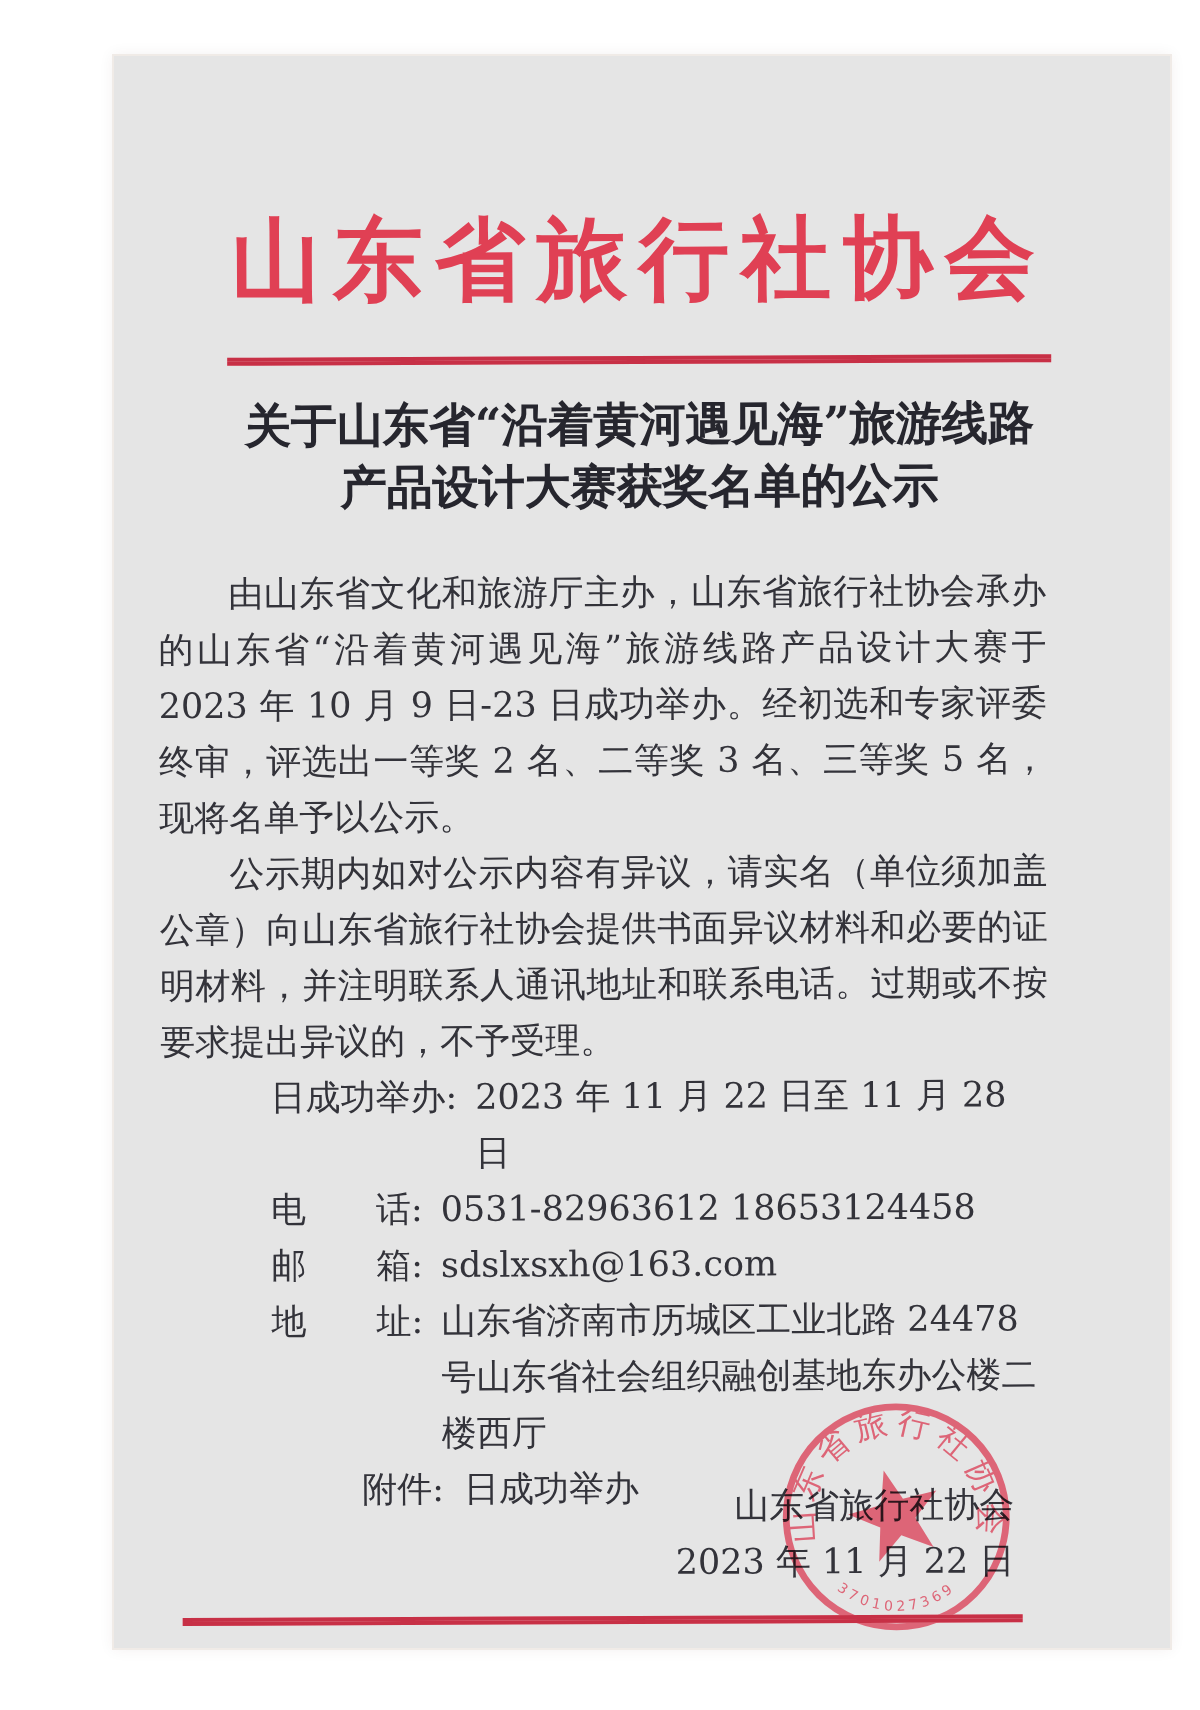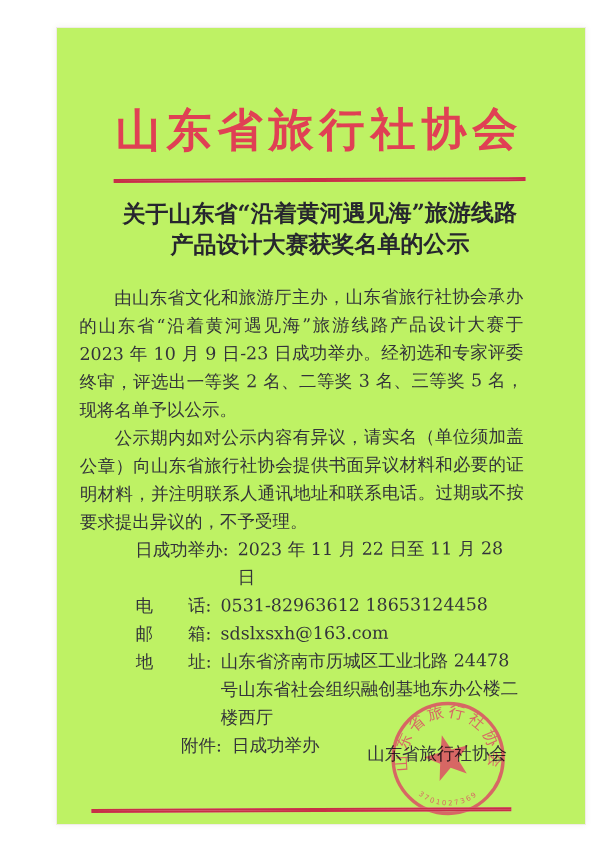--- a/index.html
+++ b/index.html
@@ -6,21 +6,21 @@
   html, body {
     width: 600px; height: 855px;
     background: #ffffff;
     font-family: "DejaVu Serif", "Liberation Serif", serif;
     overflow: hidden;
   }
   .scan-canvas { position: relative; width: 600px; height: 855px; }
   .page {
     position: absolute; left: 56px; top: 27px;
     width: 530px; height: 798px;
-    background: #bef264;
+    background: #e5e5e5;
     border: 1px solid #f0ebe7;
     box-shadow: 0 0 7px rgba(60,40,40,0.06);
   }
   .page-inner { position: relative; width: 100%; height: 100%; transform: rotate(-0.25deg); }
 
   .letterhead {
     margin-top: 76px;
     text-align: center;
     font-size: 45px; line-height: 52px;
     letter-spacing: 6px;
@@ -120,20 +120,21 @@
           </div>
         </div>
 
         <div class="attachment-row">
           <span class="attachment-label">附件:</span><span>日成功举办</span>
         </div>
       </div>
 
       <div class="sign-block">
         <div>山东省旅行社协会</div>
+        <div>2023 年 11 月 22 日</div>
       </div>
 
       <svg class="seal" viewBox="0 0 160 160" xmlns="http://www.w3.org/2000/svg">
         <defs>
           <path id="sealArcTop" d="M 40.5 94.4 A 42 42 0 1 1 119.5 94.4" fill="none"></path>
           <path id="sealArcBottom" d="M 51.7 117.5 A 47 47 0 0 0 108.3 117.5" fill="none"></path>
         </defs>
         <circle cx="80" cy="80" r="55" fill="none" stroke="#dc4f64" stroke-width="3.4"></circle>
         <polygon points="73.8,56.8 72.5,74.0 56.0,78.7 72.0,85.3 71.4,102.4 82.5,89.2 98.6,95.1 89.6,80.5 100.1,66.9 83.4,71.0" fill="#dc4f64"></polygon>
         <text font-size="16" letter-spacing="3.5" font-family="DejaVu Serif, Liberation Serif, serif">

